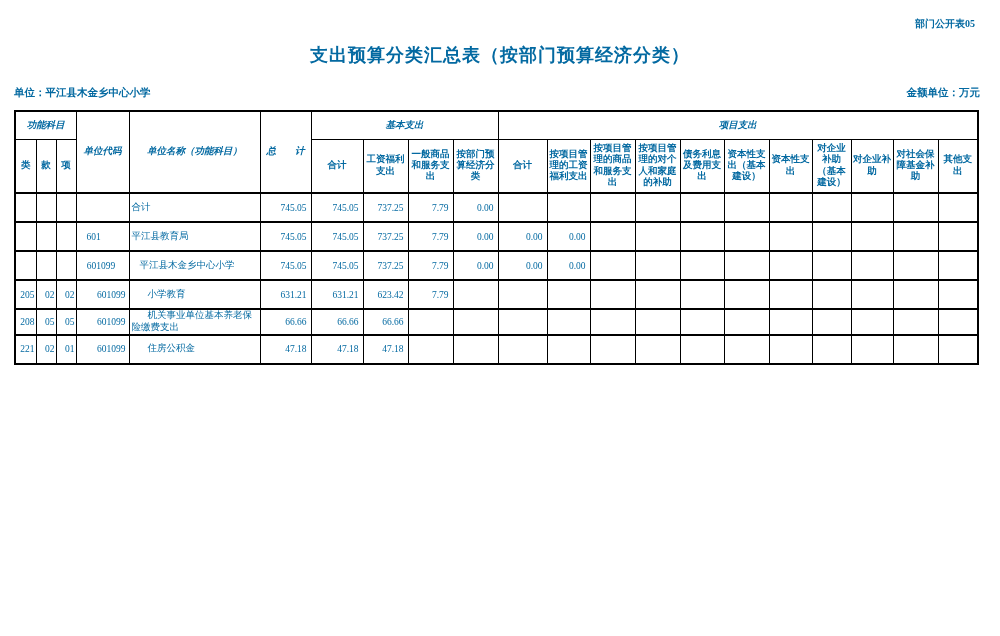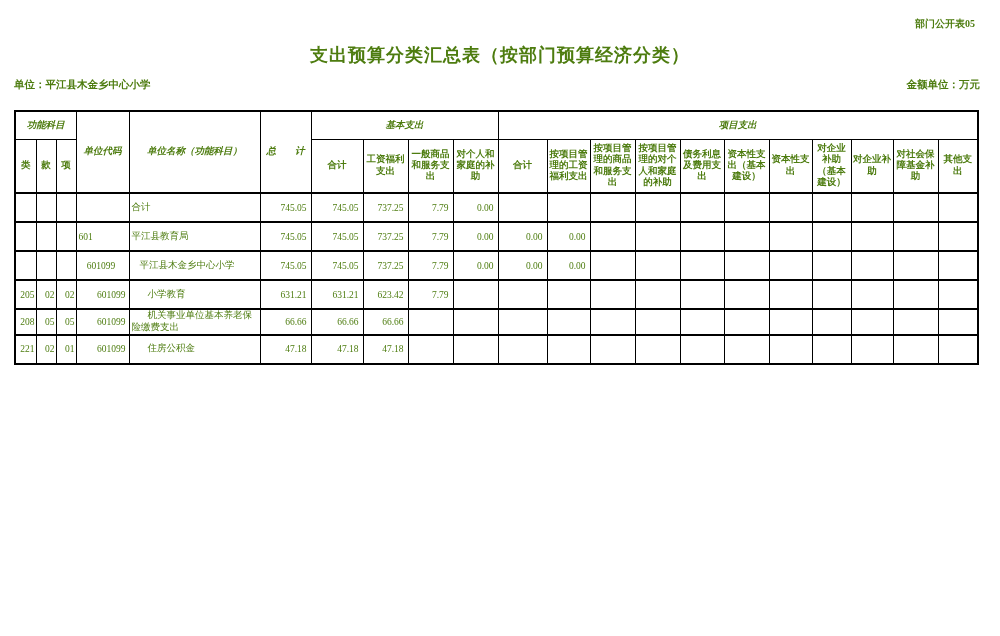--- a/index.html
+++ b/index.html
@@ -2,21 +2,21 @@
 <html><head>
 <meta charset="utf-8">
 <style>
   * { box-sizing: border-box; }
   html, body { margin: 0; padding: 0; background: #fff; }
   .page {
     position: relative;
     width: 1000px;
     height: 636px;
     background: #fff;
-    color: #4d7c0f;
+    color: #0369a1;
     font-family: "Liberation Serif", "DejaVu Serif", serif;
     overflow: hidden;
     border-radius: 15px;
   }
   .form-code {
     position: absolute;
     top: 17px;
     right: 25px;
     font-size: 10px;
     font-weight: bold;
@@ -28,21 +28,21 @@
     width: 100%;
     text-align: center;
     margin: 0;
     font-size: 18px;
     font-weight: bold;
     letter-spacing: 1px;
     font-family: Liberation Sans, sans-serif;
   }
   .meta-row {
     position: absolute;
-    top: 78px;
+    top: 86px;
     left: 14px;
     right: 20px;
     display: flex;
     justify-content: space-between;
     align-items: baseline;
     font-size: 10.5px;
   }
   .unit-label { font-weight: bold; }
   .amount-unit { font-weight: bold; }
 
@@ -69,21 +69,21 @@
     text-align: center;
     white-space: pre-wrap;
   }
   .budget tr.hrow1 { height: 28px; font-style: italic; }
   .budget tr.hrow2 { height: 54px; }
   .budget tbody tr { height: 29px; }
   .budget tbody tr.tall { height: 14px; }
   .budget tbody td { border-top-width: 2px; font-size: 9.5px; }
   td.c   { text-align: right; }
   td.num { text-align: right; padding-right: 4px; }
-  td.code-l { text-align: left;  padding-left: 2px; }
+  td.code-l { text-align: left;  padding-left: 10px; }
   td.code-c { text-align: center; padding-right: 4px; }
   td.code-r { text-align: right; padding-right: 3px; }
   td.name { text-align: left; padding-left: 2px; line-height: 1.25; font-size: 9.3px; }
   td.ind0 { text-indent: 0; }
   td.ind1 { text-indent: 8px; }
   td.ind2 { text-indent: 16px; }
 </style>
 </head>
 <body>
 
@@ -128,21 +128,21 @@
         <th colspan="4">基本支出</th>
         <th colspan="11">项目支出</th>
       </tr>
       <tr class="hrow2">
         <th>类</th>
         <th>款</th>
         <th>项</th>
         <th>合计</th>
         <th>工资福利支出</th>
         <th>一般商品和服务支出</th>
-        <th>对个人和家庭的补助</th>
+        <th>按部门预算经济分类</th>
         <th>合计</th>
         <th>按项目管理的工资福利支出</th>
         <th>按项目管理的商品和服务支出</th>
         <th>按项目管理的对个人和家庭的补助</th>
         <th>债务利息及费用支出</th>
         <th>资本性支出（基本建设）</th>
         <th>资本性支出</th>
         <th>对企业补助（基本建设）</th>
         <th>对企业补助</th>
         <th>对社会保障基金补助</th>

